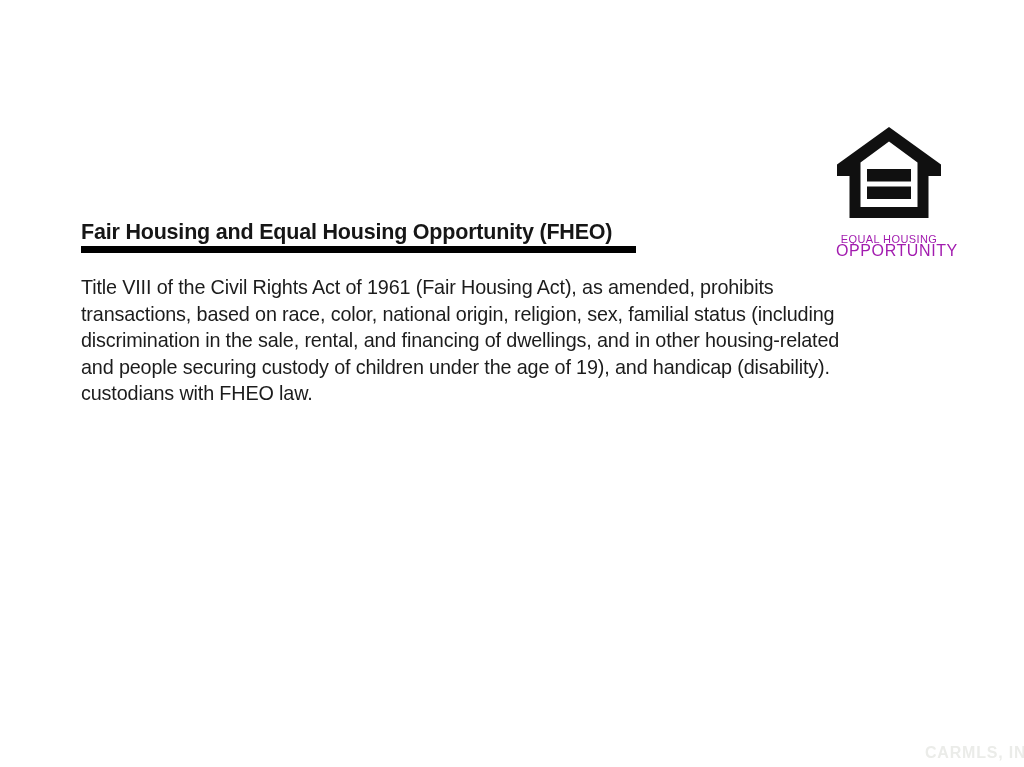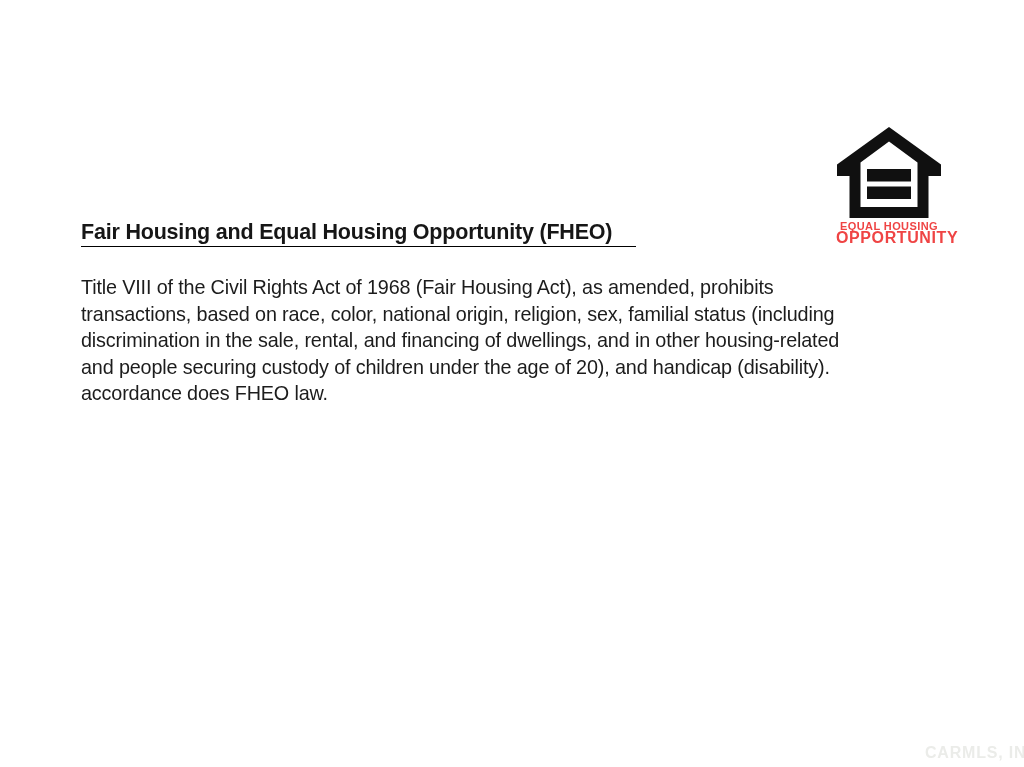--- a/index.html
+++ b/index.html
@@ -20,21 +20,21 @@
     position: absolute;
     left: 81px;
     top: 220px;
     margin: 0;
     display: inline-block;
     font-size: 21.5px;
     line-height: 24px;
     font-weight: 700;
     color: #161616;
     letter-spacing: -0.2px;
-    border-bottom: 1px solid #000000;
+    border-bottom: 7px solid #000000;
     padding: 0 24px 2px 0;
     white-space: nowrap;
   }
   
   .paragraph {
     position: absolute;
     left: 81px;
     top: 274px;
     color: #1c1c1c;
     font-size: 19.8px;
@@ -52,23 +52,23 @@
     top: 127px;
     width: 106px;
     text-align: center;
     color: #141414;
   }
   .eho-logo svg {
     display: block;
     margin: 0 auto;
   }
   .eho-caption {
-    margin-top: 3px;
-    font-weight: 700;
-    color: #ef4444;
+    margin-top: 16px;
+    font-weight: 400;
+    color: #a21caf;
   }
   .eho-caption .cap1 {
     font-size: 11px;
     line-height: 10.5px;
     letter-spacing: 0.4px;
   }
   .eho-caption .cap2 {
     font-size: 16px;
     line-height: 12px;
     letter-spacing: 0.6px;
@@ -100,22 +100,22 @@
     </svg>
     <div class="eho-caption">
       <div class="cap1">EQUAL HOUSING</div>
       <div class="cap2">OPPORTUNITY</div>
     </div>
   </div>
 
   <h1 class="doc-title">Fair Housing and Equal Housing Opportunity (FHEO)</h1>
 
   <div class="paragraph">
-    <div class="pline">Title VIII of the Civil Rights Act of 1968 (Fair Housing Act), as amended, prohibits</div>
+    <div class="pline">Title VIII of the Civil Rights Act of 1961 (Fair Housing Act), as amended, prohibits</div>
     <div class="pline">transactions, based on race, color, national origin, religion, sex, familial status (including</div>
     <div class="pline">discrimination in the sale, rental, and financing of dwellings, and in other housing-related</div>
-    <div class="pline">and people securing custody of children under the age of 20), and handicap (disability).</div>
-    <div class="pline">accordance does FHEO law.</div>
+    <div class="pline">and people securing custody of children under the age of 19), and handicap (disability).</div>
+    <div class="pline">custodians with FHEO law.</div>
   </div>
 
   <div class="watermark">CARMLS, INC</div>
 
 </div>
 
 </body></html>

